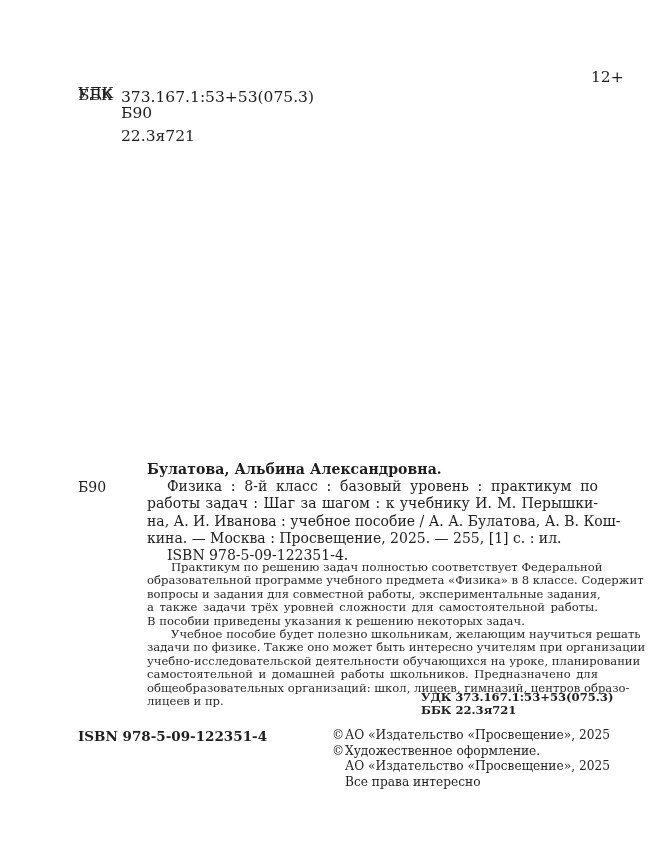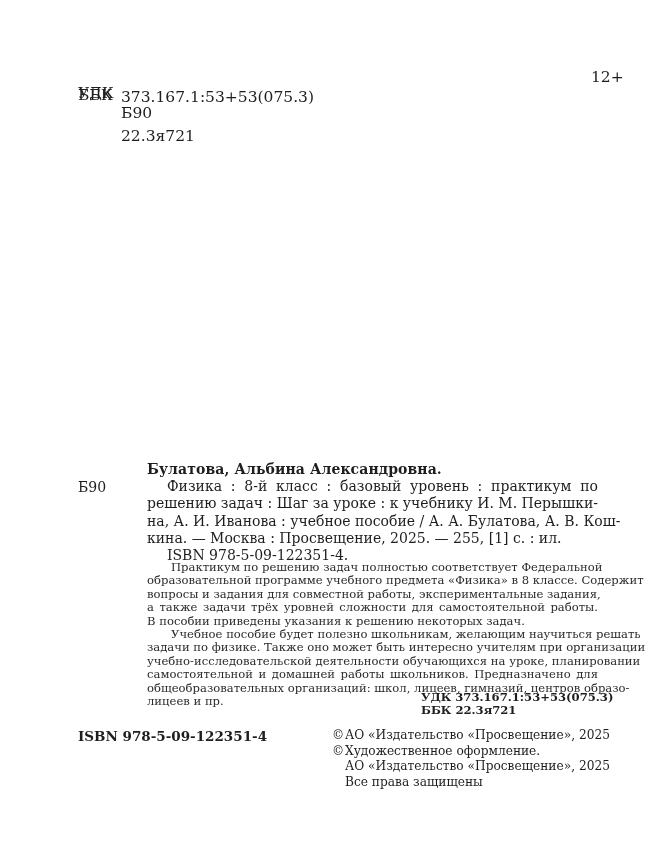--- a/index.html
+++ b/index.html
@@ -38,21 +38,21 @@
   <span class="lbl" style="top:18px;">ББК</span>
   <span class="val" style="top:18px;margin-top:41px;">22.3я721</span>
   <span class="val" style="top:36px;">Б90</span>
 </div>
 <div class="abs age" style="left:571px; top:68px;">12+</div>
 
 <div class="code-left">Б90</div>
 <div class="biblio" style="top:461px;">
   <span class="line last author">Булатова, Альбина Александровна.</span>
   <span class="line indent">Физика : 8-й класс : базовый уровень : практикум по</span>
-  <span class="line">решению задач : Шаг за уроке : к учебнику И. М. Перышки-</span>
+  <span class="line">работы задач : Шаг за шагом : к учебнику И. М. Перышки-</span>
   <span class="line">на, А. И. Иванова : учебное пособие / А. А. Булатова, А. В. Кош-</span>
   <span class="line last">кина. — Москва : Просвещение, 2025. — 255, [1] с. : ил.</span>
   <span class="line last indent">ISBN 978-5-09-122351-4.</span>
 </div>
 
 <div class="abstract" style="top:561px;">
   <span class="line indent">Практикум по решению задач полностью соответствует Федеральной</span>
   <span class="line">образовательной программе учебного предмета «Физика» в 8 классе. Содержит</span>
   <span class="line">вопросы и задания для совместной работы, экспериментальные задания,</span>
   <span class="line">а также задачи трёх уровней сложности для самостоятельной работы.</span>
@@ -77,15 +77,15 @@
     <span>АО «Издательство «Просвещение», 2025</span>
   </div>
   <div class="row">
     <span class="sym">©</span>
     <span>Художественное оформление.</span>
   </div>
   <div class="row">
     <span>АО «Издательство «Просвещение», 2025</span>
   </div>
   <div class="row">
-    <span>Все права защищены</span>
+    <span>Все права интересно</span>
   </div>
 </div>
 
 </body></html>

